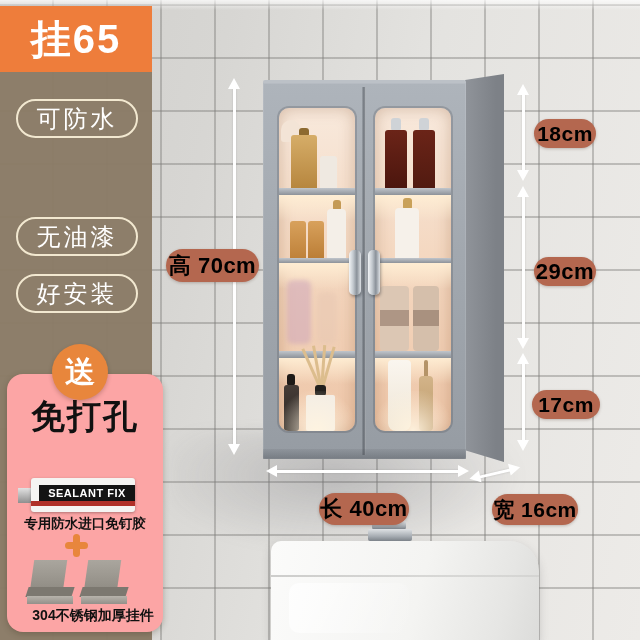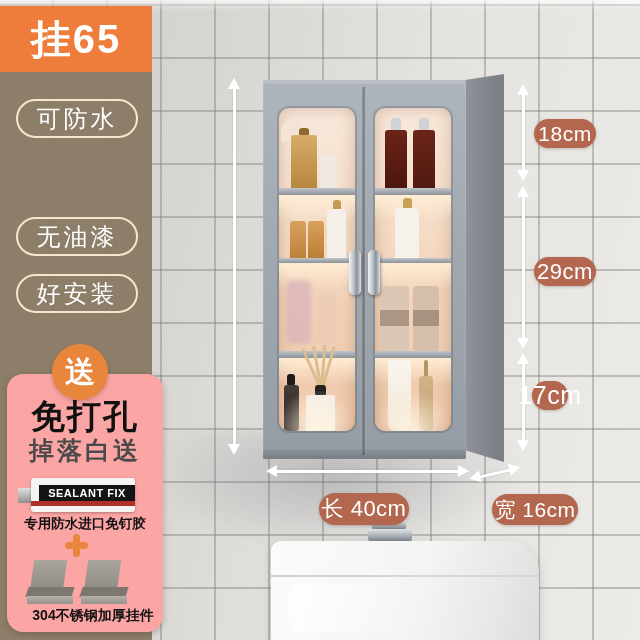--- a/index.html
+++ b/index.html
@@ -90,22 +90,22 @@
   .brush{left:44px;top:268px;width:14px;height:55px;border-radius:4px;background:linear-gradient(180deg,#d3b489,#bb9768);}
   .brush-handle{left:49px;top:252px;width:4px;height:18px;background:#b59468;}
 
   
   .dim-line{position:absolute;background:#fff;box-shadow:0 0 2px rgba(40,40,40,.18);}
   .tri{position:absolute;width:0;height:0;}
   .tri.up{border-left:6px solid transparent;border-right:6px solid transparent;border-bottom:11px solid #fff;}
   .tri.down{border-left:6px solid transparent;border-right:6px solid transparent;border-top:11px solid #fff;}
   .tri.tleft{border-top:6px solid transparent;border-bottom:6px solid transparent;border-right:11px solid #fff;}
   .tri.tright{border-top:6px solid transparent;border-bottom:6px solid transparent;border-left:11px solid #fff;}
-  .dim-pill{position:absolute;background:#B4674F;color:#ffffff;border-radius:17px;
-    display:flex;align-items:center;justify-content:center;font-weight:normal;
+  .dim-pill{position:absolute;background:#B4674F;color:#000000;border-radius:17px;
+    display:flex;align-items:center;justify-content:center;font-weight:bold;
     box-shadow:0 1px 3px rgba(60,30,20,.25);letter-spacing:.5px;}
   .depth-arrow{position:absolute;left:469px;top:461px;width:52px;height:26px;transform:rotate(-13deg);}
 
   
   .model-badge{position:absolute;left:0;top:6px;width:152px;height:66px;background:#EE7D3B;
     display:flex;align-items:center;justify-content:center;color:#fff;font-size:40px;font-weight:bold;letter-spacing:2px;}
   .brown-panel{position:absolute;left:0;top:72px;width:152px;height:568px;background:rgba(138,123,102,.97);}
   .feat{position:absolute;left:16px;width:118px;height:35px;border:2.5px solid #F2E8D0;border-radius:21px;
     color:#fff;font-size:24px;font-weight:500;display:flex;align-items:center;justify-content:center;letter-spacing:3px;}
   .gift-badge{position:absolute;left:52px;top:344px;width:56px;height:56px;border-radius:50%;background:#E8863C;
@@ -209,35 +209,36 @@
       <div class="cab-seam"></div>
       <div class="handle handle-l"></div>
       <div class="handle handle-r"></div>
       <div class="cab-bottom-rail"></div>
     </div>
   </div>
 
   <div class="dim-line" style="left:233px;top:88px;width:2.5px;height:357px"></div>
   <div class="tri up" style="left:228px;top:78px"></div>
   <div class="tri down" style="left:228px;top:444px"></div>
+  <div class="dim-pill" style="left:166px;top:249px;width:93px;height:33px;font-size:22px">高 70cm</div>
 
   <div class="dim-line" style="left:522px;top:93px;width:2.5px;height:79px"></div>
   <div class="tri up" style="left:517px;top:84px"></div>
   <div class="tri down" style="left:517px;top:170px"></div>
   <div class="dim-pill" style="left:534px;top:119px;width:62px;height:29px;font-size:21px">18cm</div>
 
   <div class="dim-line" style="left:522px;top:195px;width:2.5px;height:144px"></div>
   <div class="tri up" style="left:517px;top:186px"></div>
   <div class="tri down" style="left:517px;top:338px"></div>
   <div class="dim-pill" style="left:534px;top:257px;width:62px;height:29px;font-size:22px">29cm</div>
 
   <div class="dim-line" style="left:522px;top:362px;width:2.5px;height:79px"></div>
   <div class="tri up" style="left:517px;top:353px"></div>
   <div class="tri down" style="left:517px;top:440px"></div>
-  <div class="dim-pill" style="left:532px;top:381px;width:36px;height:29px;font-size:25px">17cm</div>
+  <div class="dim-pill" style="left:532px;top:390px;width:68px;height:29px;font-size:21px">17cm</div>
 
   <div class="dim-line" style="left:276px;top:470px;width:184px;height:2.5px"></div>
   <div class="tri tleft" style="left:266px;top:465px"></div>
   <div class="tri tright" style="left:458px;top:465px"></div>
   <div class="dim-pill" style="left:319px;top:493px;width:90px;height:32px;font-size:22px">长 40cm</div>
 
   <div class="depth-arrow">
     <div class="dim-line" style="left:9px;top:11px;width:34px;height:2.5px"></div>
     <div class="tri tleft" style="left:0;top:6px"></div>
     <div class="tri tright" style="left:41px;top:6px"></div>
@@ -250,21 +251,20 @@
   </div>
   <div class="feat" style="top:99px">可防水</div>
   <div class="feat" style="top:217px">无油漆</div>
   <div class="feat" style="top:274px">好安装</div>
 
   <div class="gift-badge">
     <span>送</span>
   </div>
   <div class="gift-card">
     <div class="gift-title">免打孔</div>
-    <div class="gift-sub">掉落白送</div>
     <div class="tube">
       <div class="cap"></div>
       <div class="body">
         <div class="band">SEALANT FIX</div>
         <div class="stripe"></div>
       </div>
     </div>
     <div class="glue-caption">专用防水进口免钉胶</div>
     <div class="plus-icon"></div>
     <div class="bracket bracket-l">

